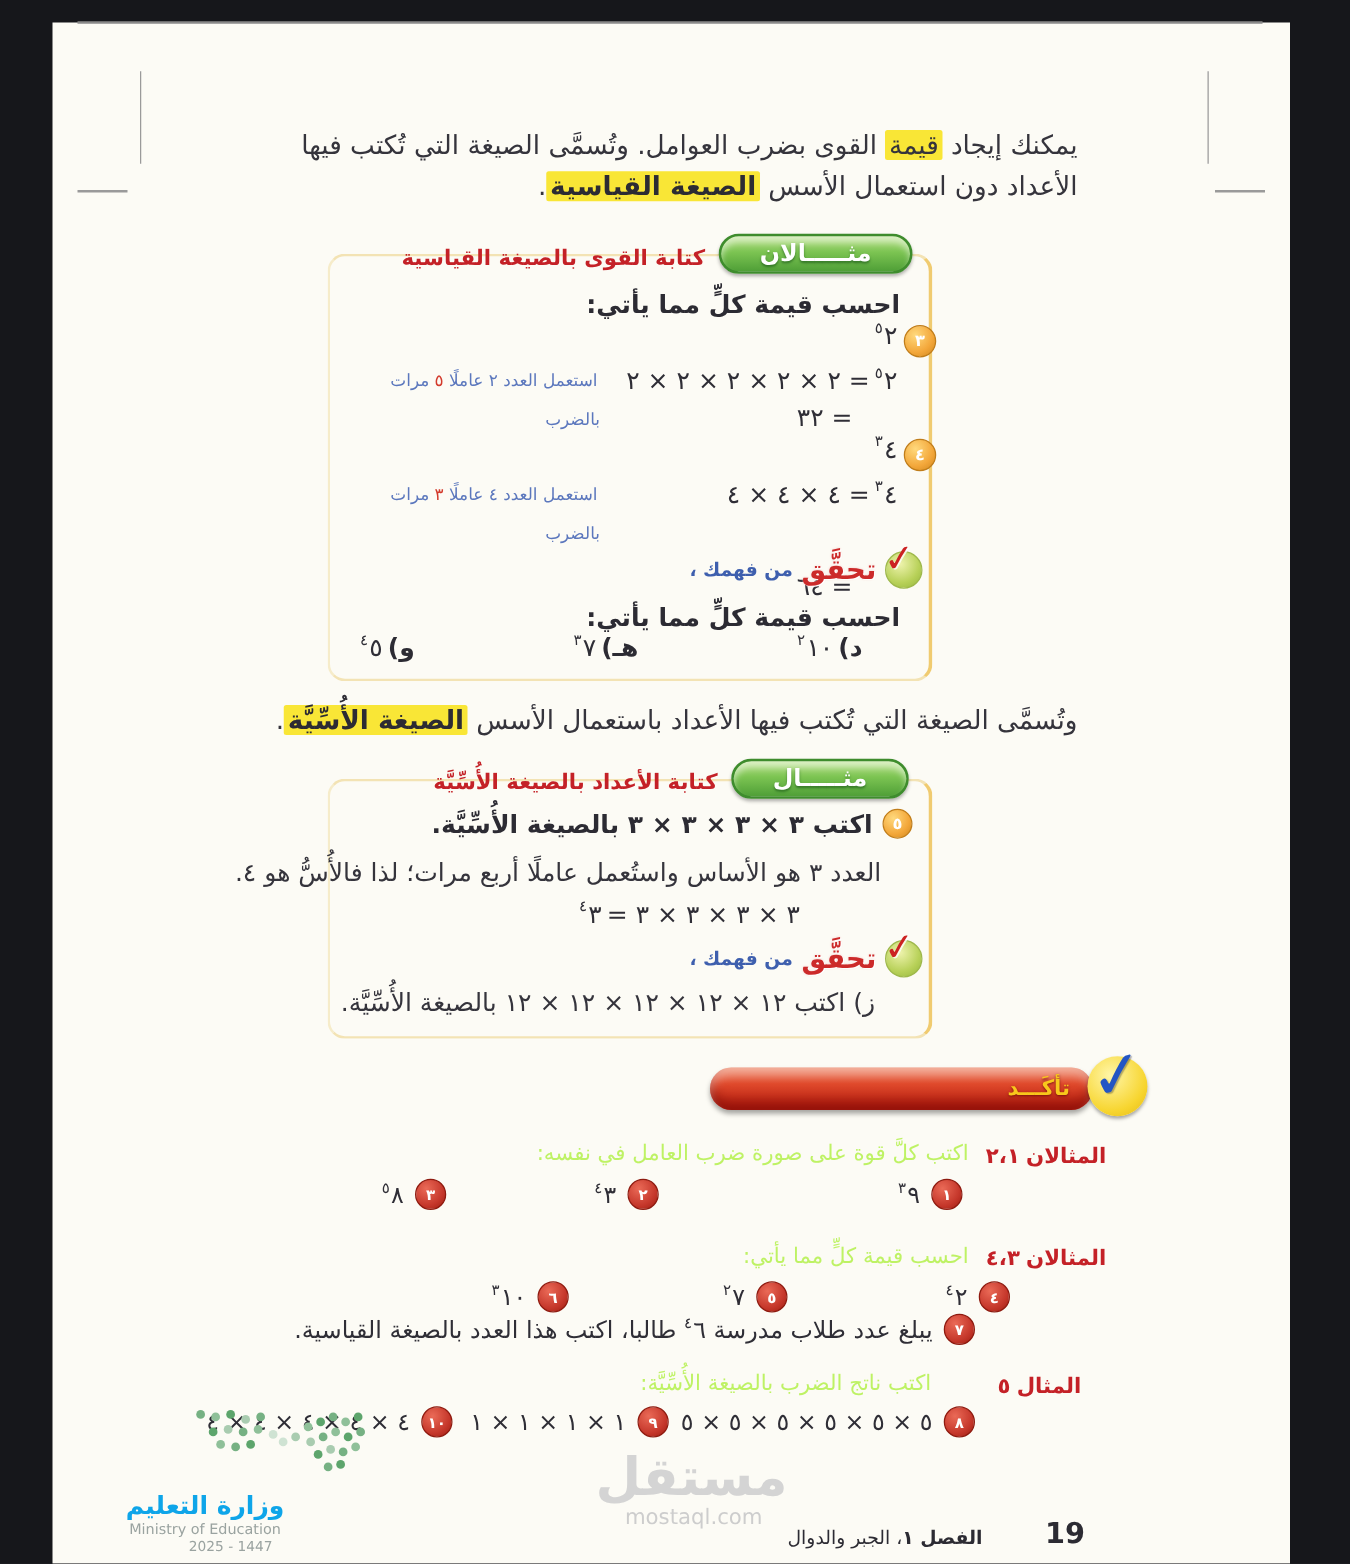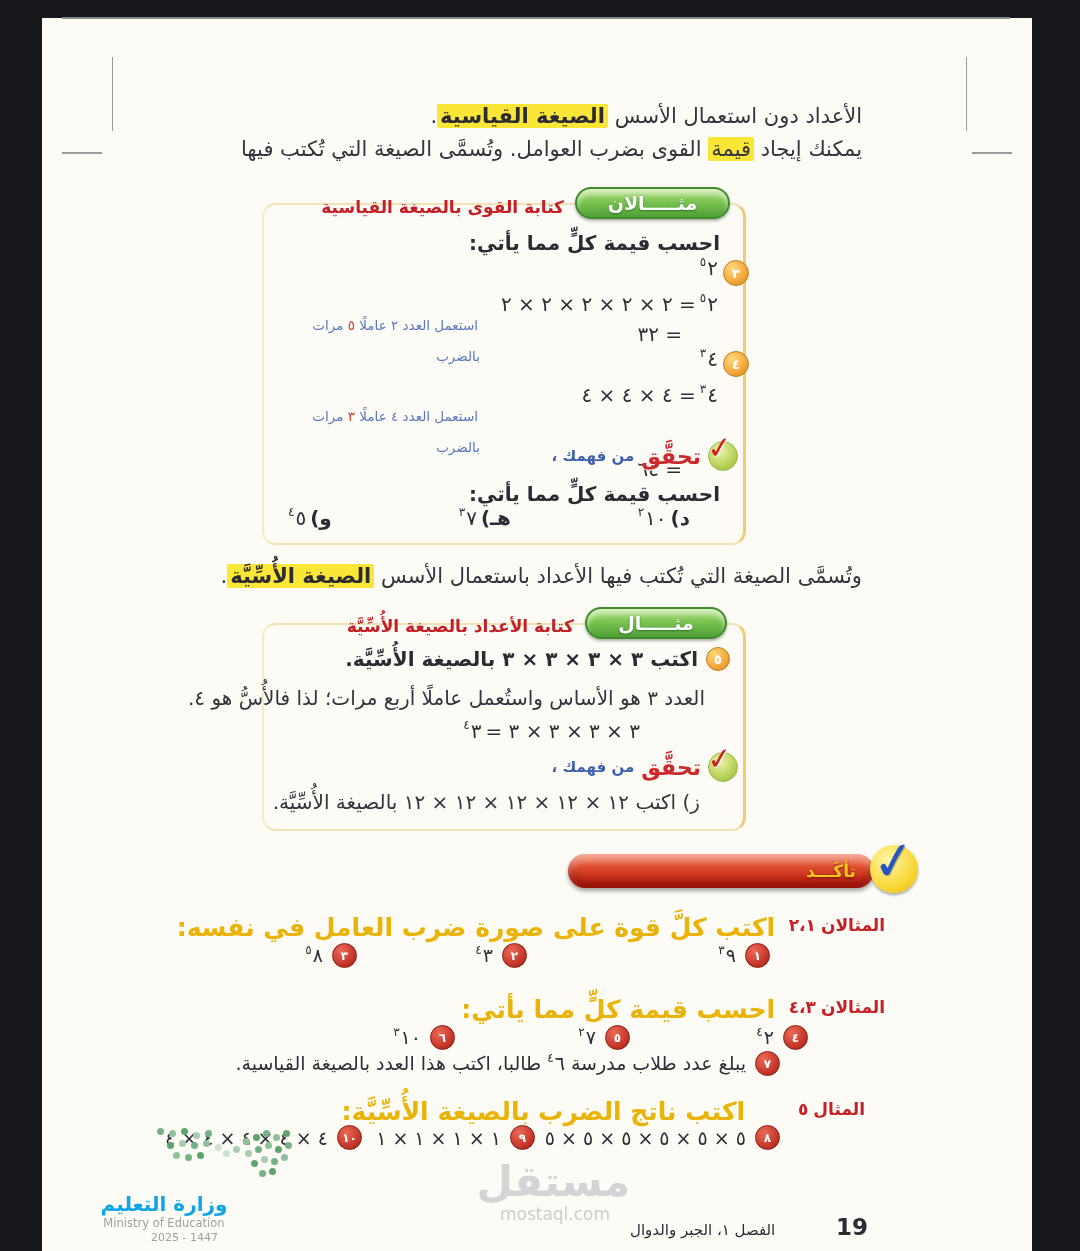--- a/index.html
+++ b/index.html
@@ -23,21 +23,21 @@
   .exbox{position:absolute;border:2px solid #f3e3b4;border-radius:14px;
          border-left-color:#f6ecca;border-right:3px solid #f0cb70;background:transparent;}
   .numc{width:26px;height:26px;border-radius:50%;color:#fff;font-size:13px;font-weight:bold;
         display:flex;align-items:center;justify-content:center;flex:0 0 auto;}
   .gold{background:radial-gradient(circle at 35% 30%,#ffd97d,#f3a73a 60%,#cf861c);border:1px solid #c07d1a;}
   .red{background:radial-gradient(circle at 35% 30%,#ea6a57,#c5372b 62%,#9c1d11);border:1px solid #8e1a0f;}
   .abs{position:absolute;}
   .mathline{display:flex;direction:rtl;align-items:baseline;gap:4px;font-size:20px;color:#2f2e36;}
   .pow{direction:ltr;unicode-bidi:isolate;display:inline-block;}
   .pow sup{font-size:12px;position:relative;top:-1px;margin-right:1px;}
-  .note{font-size:13.5px;color:#5b77bd;text-align:right;margin-top:20px;}
+  .note{font-size:13.5px;color:#5b77bd;text-align:right;}
   .note .cnt{color:#d33a2c;}
   .checkrow{display:flex;direction:rtl;align-items:center;gap:7px;}
   .check-ico{width:30px;height:30px;border-radius:50%;flex:0 0 auto;position:relative;
              background:radial-gradient(circle at 40% 32%,#eef3ad,#b8d159 60%,#93b53c);
              border:1px solid #9eb84b;}
   .check-ico span{position:absolute;left:-2px;top:-12px;color:#cc2222;font-size:30px;font-weight:bold;
                   transform:rotate(-6deg);text-shadow:1px 1px 0 rgba(255,255,255,.8);}
   .check-t{color:#cc2a2a;font-weight:bold;font-size:22px;text-shadow:1px 1px 0 #fff,0 0 2px #f3c9c9;}
   .check-s{color:#3e5fae;font-weight:bold;font-size:15px;}
   .banner{position:absolute;left:568px;top:854px;width:306px;height:34px;border-radius:18px;
@@ -46,21 +46,21 @@
           display:flex;align-items:center;justify-content:flex-start;}
   .banner-label{color:#f8c71c;font-weight:bold;font-size:17px;padding-right:18px;
                 text-shadow:0 1px 2px rgba(100,10,5,.8);}
   .confirm-ico{position:absolute;left:870px;top:845px;width:48px;height:48px;border-radius:50%;
                background:radial-gradient(circle at 38% 32%,#fff6a8,#f7d52f 65%,#e3b814);
                box-shadow:0 2px 3px rgba(0,0,0,.35);}
   .confirm-ico span{position:absolute;left:2px;top:-14px;color:#2356c4;font-size:52px;font-weight:bold;
                     transform:rotate(-8deg);text-shadow:1px 1px 1px rgba(0,0,30,.3);}
   .exref{display:flex;direction:rtl;gap:5px;color:#c42127;font-weight:bold;font-size:17px;}
   .exref .nums{direction:ltr;unicode-bidi:isolate;}
-  .extask{font-weight:bold;font-size:25px;color:#eab308;}
+  .extask{font-weight:normal;font-size:17px;color:#bef264;}
   .exentry{display:flex;direction:rtl;align-items:center;gap:9px;font-size:19px;color:#2f2e36;}
   .exentry .numc{width:25px;height:25px;font-size:12px;}
   .wmark{position:absolute;left:448px;top:1160px;width:150px;text-align:center;color:#d4d4d4;margin-left:32px;}
   .wmark .wt{font-size:42px;font-weight:bold;line-height:44px;}
   .wmark .wu{font-size:17px;color:#cdcdcd;}
   .logo{position:absolute;left:84px;top:1128px;width:160px;text-align:center;}
   .logo .dots{position:relative;height:64px;}
   .dot{position:absolute;width:7px;height:7px;border-radius:50%;background:#76b183;
        box-shadow:
         12px 2px 0 #8fc099, 24px 0 0 #5da56c, 36px 4px 0 #a9ccb0, 48px 2px 0 #76b183,
@@ -69,36 +69,36 @@
         66px 22px 0 #cfe3d3, 76px 18px 0 #a9ccb0,
         86px 10px 0 #8fc099, 96px 6px 0 #5da56c, 106px 2px 0 #76b183, 116px 6px 0 #8fc099, 126px 2px 0 #5da56c,
         88px 22px 0 #a9ccb0, 98px 18px 0 #76b183, 108px 14px 0 #8fc099, 118px 18px 0 #5da56c, 128px 14px 0 #76b183,
         94px 32px 0 #5da56c, 104px 28px 0 #a9ccb0, 114px 30px 0 #76b183, 124px 26px 0 #8fc099,
         102px 42px 0 #76b183, 112px 40px 0 #5da56c;}
   .logo .lt{color:#0ea5e9;font-size:20px;font-weight:bold;line-height:24px;}
   .logo .ls{color:#9aa3a0;font-size:11.5px;line-height:15px;}
   .logo .ly{color:#9aa3a0;font-size:11px;line-height:14px;text-align:right;padding-right:26px;}
   .footer-num{position:absolute;left:836px;top:1214px;font-size:23px;font-weight:bold;color:#2c2b33;}
   .footer-ch{position:absolute;left:630px;top:1221px;font-size:15px;color:#2c2b33;direction:rtl;}
-  .footer-ch b{font-weight:normal;}
+  .footer-ch b{font-weight:bold;}
 </style>
 </head>
 <body>
 
 <div class="stage">
   <div class="page"></div>
   <div class="page-edge"></div>
   <div class="mark" style="left:112px;top:57px;width:1px;height:74px;"></div>
   <div class="mark" style="left:966px;top:57px;width:1px;height:74px;"></div>
   <div class="mark" style="left:62px;top:152px;width:40px;height:2px;"></div>
   <div class="mark" style="left:972px;top:152px;width:40px;height:2px;"></div>
 
   <div class="para" style="right:218px;top:100px;width:655px;">
+    <div><span>يمكنك إيجاد </span><span class="hl">قيمة</span><span> القوى بضرب العوامل. وتُسمَّى الصيغة التي تُكتب فيها</span></div>
     <div><span>الأعداد دون استعمال الأسس </span><span class="hl bold">الصيغة القياسية</span><span>.</span></div>
-    <div><span>يمكنك إيجاد </span><span class="hl">قيمة</span><span> القوى بضرب العوامل. وتُسمَّى الصيغة التي تُكتب فيها</span></div>
   </div>
 
   <div class="exbox" style="left:262px;top:203px;width:484px;height:342px;"></div>
   <div class="pill" style="left:575px;top:187px;width:155px;">مثـــــالان</div>
   <div class="subtitle" style="right:516px;top:197px;">كتابة القوى بالصيغة القياسية</div>
 
   <div class="abs bold" style="right:360px;top:231px;font-size:20px;">احسب قيمة كلٍّ مما يأتي:</div>
 
   <div class="abs numc gold" style="left:723px;top:260px;">٣</div>
   <div class="abs mathline" style="right:362px;top:256px;">

